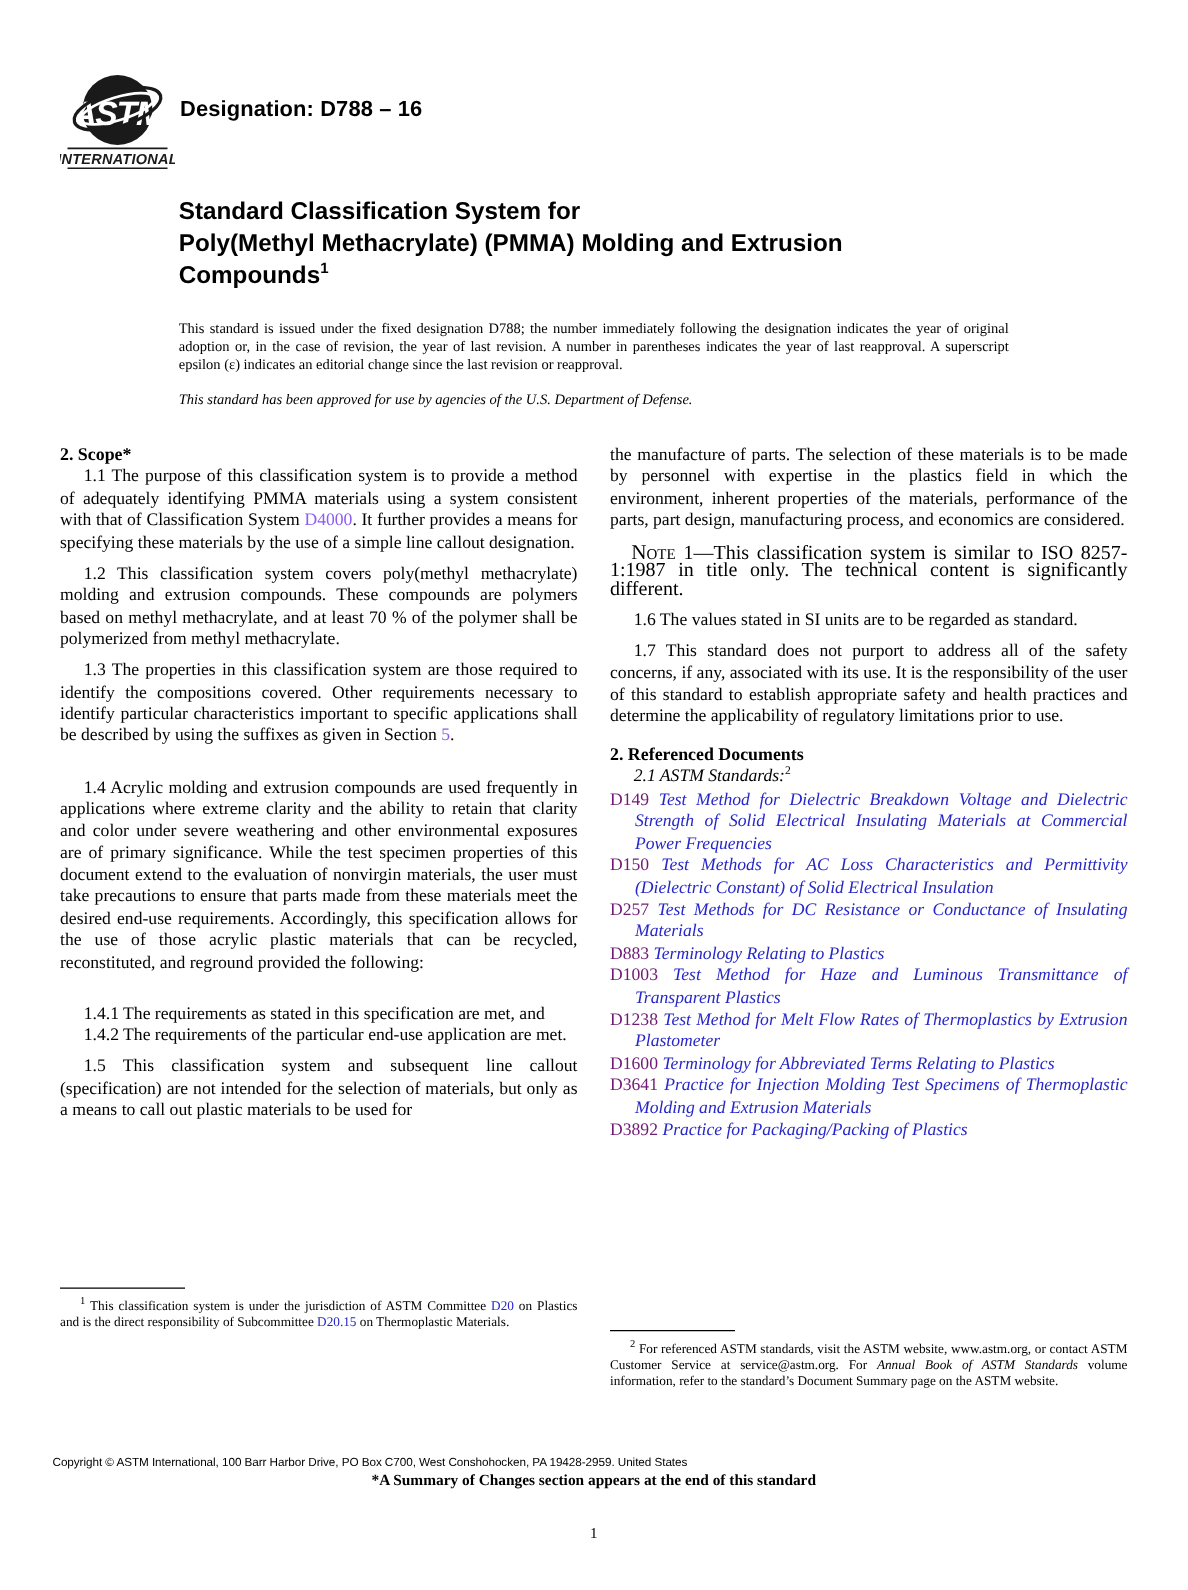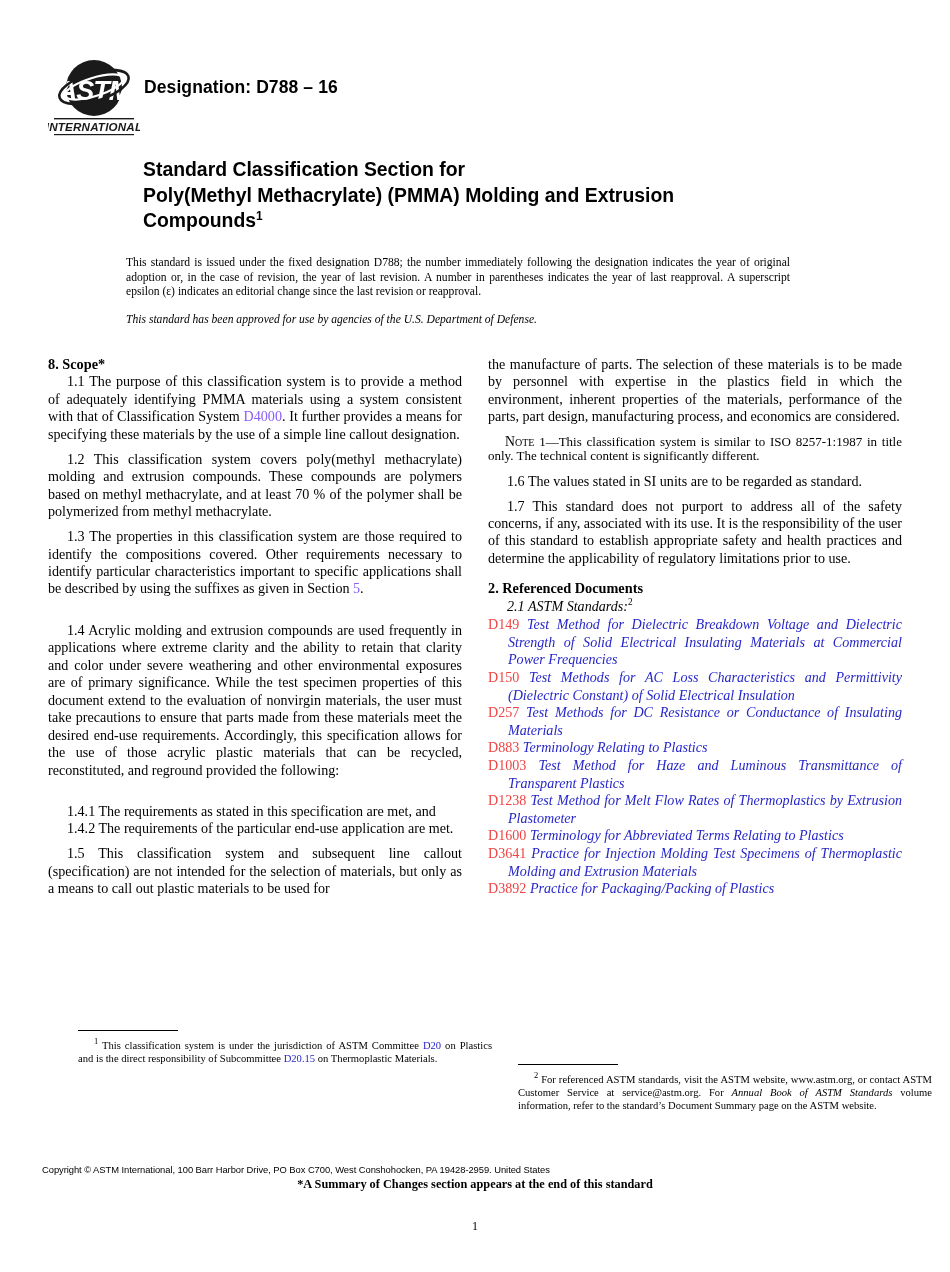--- a/index.html
+++ b/index.html
@@ -62,21 +62,21 @@
   .title-block sup {
     font-size: 0.62em;
     vertical-align: super;
     line-height: 0;
     font-weight: bold;
   }
 
   
   .preamble {
     position: absolute;
-    left: 126px;
+    left: 143px;
     top: 256px;
     width: 664px;
     font-size: 11.6px;
     line-height: 14.6px;
     text-align: justify;
     color: #000;
   }
   .preamble p { margin: 0; }
   .preamble p.dod {
     margin-top: 13px;
@@ -103,21 +103,21 @@
     font-weight: bold;
     font-size: 14.3px;
     margin: 0 0 6px 0;
   }
   .h-sec.spaced { margin-top: 13px; }
   .para      { text-indent: 19px; margin-bottom: 7.5px !important; }
   .para.nogap{ margin-bottom: 0 !important; margin-top: 24px; }
   .ital { }
 
   .note {
-    font-size: 13px;
+    font-size: 16px;
     line-height: 14.4px;
     text-indent: 17px;
     margin: 9px 0 9px 0 !important;
     text-align: justify;
   }
   .sc {
     font-variant: small-caps;
     font-size: 1.06em;
   }
 
@@ -130,34 +130,33 @@
 
   
   .reflist { margin-top: 1px; }
   .refitem {
     padding-left: 20px;
     text-indent: -20px;
     margin: 0 0 0.5px 0;
     line-height: 17.6px;
     text-align: justify;
   }
-  .refitem .desig { color: #ef4444; }
+  .refitem .desig { color: #701a75; }
   .refitem .rtitle { color: #2626c9; font-style: italic; }
   .link-blue { color: #2626c9; }
   .link-red  { color: #8b5cf6; }
 
   
   .fn {
     position: absolute;
     width: 414px;
     font-size: 10.6px;
     line-height: 13.1px;
     text-align: justify;
     color: #000;
-    margin-left: 30px;
   }
   .fn-left  { left: 48px;  top: 1030px; }
   .fn-right { left: 488px; top: 1064px; }
   .fn-rule {
     width: 100px;
     border-top: 1px solid #000;
     margin-bottom: 8px;
   }
   .fn p { margin: 0; text-indent: 16px; }
   .fn p + p { margin-top: 1px; }
@@ -210,33 +209,33 @@
           <rect x="6" y="62" width="80" height="1.4" fill="#1a1a1a"></rect>
           <text x="46" y="75" font-family="Liberation Sans, sans-serif" font-size="11.6" font-weight="bold" font-style="italic" fill="#1a1a1a" text-anchor="middle" letter-spacing="0.2">INTERNATIONAL</text>
           <rect x="6" y="78" width="80" height="1.2" fill="#1a1a1a"></rect>
         </g>
       </svg>
     </div>
     <div class="designation">Designation: D788 – 16</div>
   </div>
 
   <div class="title-block">
-    <div>Standard Classification Section for</div>
+    <div>Standard Classification System for</div>
     <div>Poly(Methyl Methacrylate) (PMMA) Molding and Extrusion</div>
     <div><span>Compounds</span><sup>1</sup></div>
   </div>
 
   <div class="preamble">
     <p>This standard is issued under the fixed designation D788; the number immediately following the designation indicates the year of original adoption or, in the case of revision, the year of last revision. A number in parentheses indicates the year of last reapproval. A superscript epsilon (ε) indicates an editorial change since the last revision or reapproval.</p>
     <p class="dod">This standard has been approved for use by agencies of the U.S. Department of Defense.</p>
   </div>
 
   <div class="col col-left">
 
-    <p class="h-sec">8.  Scope*</p>
+    <p class="h-sec">2.  Scope*</p>
 
     <p class="para"><span>1.1  The purpose of this classification system is to provide a method of adequately identifying PMMA materials using a system consistent with that of Classification System </span><span class="link-red">D4000</span><span>. It further provides a means for specifying these materials by the use of a simple line callout designation.</span></p>
 
     <p class="para">1.2  This classification system covers poly(methyl methacrylate) molding and extrusion compounds. These compounds are polymers based on methyl methacrylate, and at least 70 % of the polymer shall be polymerized from methyl methacrylate.</p>
 
     <p class="para"><span>1.3 The properties in this classification system are those required to identify the compositions covered. Other requirements necessary to identify particular characteristics important to specific applications shall be described by using the suffixes as given in Section </span><span class="link-red">5</span><span>.</span></p>
 
     <p class="para nogap">1.4 Acrylic molding and extrusion compounds are used frequently in applications where extreme clarity and the ability to retain that clarity and color under severe weathering and other environmental exposures are of primary significance. While the test specimen properties of this document extend to the evaluation of nonvirgin materials, the user must take precautions to ensure that parts made from these materials meet the desired end-use requirements. Accordingly, this specification allows for the use of those acrylic plastic materials that can be recycled, reconstituted, and reground provided the following:</p>
 
     <p class="para nogap">1.4.1  The requirements as stated in this specification are met, and</p>

